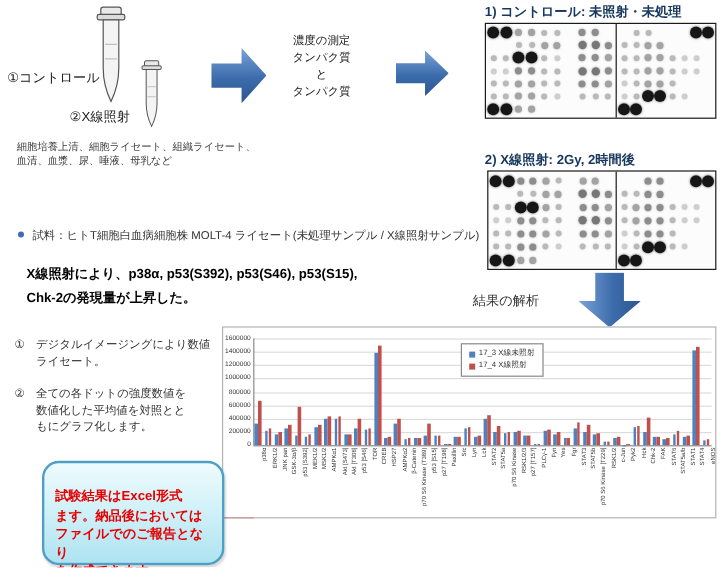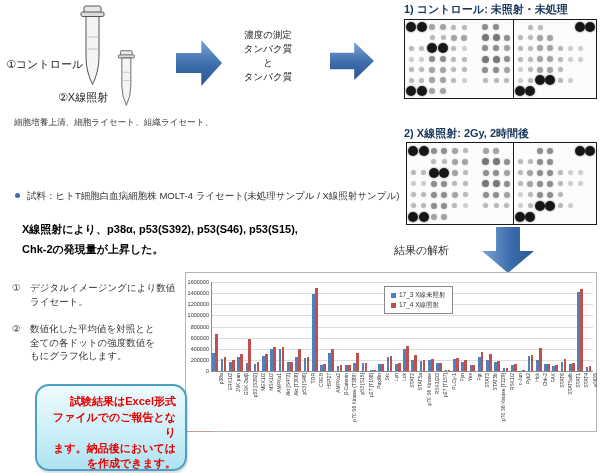--- a/index.html
+++ b/index.html
@@ -33,21 +33,21 @@
   .bargroup{position:relative;flex:0 0 8.3px;display:flex;align-items:flex-end;justify-content:center;height:100%;}
   .bar{width:2.7px;margin:0 0.15px;}
   .xlab{position:absolute;top:91px;right:calc(50% - 3.2px);width:55px;text-align:right;
     transform:rotate(-90deg);transform-origin:top right;font-size:5px;color:#333;white-space:nowrap;}
   .gridline{position:absolute;left:25px;width:382px;height:1px;background:#dcdcdc;}
   .ylab{position:absolute;width:23px;text-align:right;font-size:5.5px;color:#333;}
   .legend{position:absolute;left:198px;top:13px;background:#fff;border:1px solid #888;padding:3px 6px;}
   .legend-item{display:flex;align-items:center;font-size:6.5px;color:#333;line-height:10px;white-space:nowrap;}
   .legend-chip{width:5px;height:5px;margin-right:3px;flex:0 0 auto;}
   .callout{border:2px solid #4e9fc4;border-radius:14px;background:linear-gradient(180deg,#eefbfe 0%,#c9eef7 60%,#aee3f1 100%);
-    padding:8px 9px;box-sizing:border-box;box-shadow:1px 2px 2px rgba(0,0,0,0.15);text-align:right;}
+    padding:21px 9px;box-sizing:border-box;box-shadow:1px 2px 2px rgba(0,0,0,0.15);}
   .callout-text{font-size:11px;font-weight:bold;color:#e60000;line-height:15.5px;}
   .connector{height:1px;background:#c99;}
 </style>
 </head>
 <body>
 
 <div class="stage">
 
   <svg class="abs" style="left:74px;top:5px;" width="36" height="92" viewBox="0 0 32 92">
     <rect x="8" y="1" width="17" height="7" rx="2" fill="#e9e9e9" stroke="#555" stroke-width="1"></rect>
@@ -60,20 +60,21 @@
   <svg class="abs" style="left:112px;top:50px;" width="28" height="64" viewBox="0 0 32 92">
     <rect x="8" y="1" width="17" height="7" rx="2" fill="#e9e9e9" stroke="#555" stroke-width="1.2"></rect>
     <rect x="5" y="7" width="23" height="4.5" rx="1.5" fill="#dcdcdc" stroke="#555" stroke-width="1.2"></rect>
     <path d="M10,11.5 h13 v40 q0,15 -6.5,28 q-6.5,-13 -6.5,-28 Z" fill="#f4f4f4" stroke="#555" stroke-width="1.2"></path>
     <path d="M11.5,32 h10 M11.5,44 h10" stroke="#c0c0c0" stroke-width="1.2" fill="none"></path>
   </svg>
   <div class="abs tube-label" style="left:58px;top:90px;">②X線照射</div>
 
   <div class="abs samples" style="left:14px;top:116px;width:210px;">
     <div>細胞培養上清、細胞ライセート、組織ライセート、</div>
+    <div>血清、血漿、尿、唾液、母乳など</div>
   </div>
 
   <div class="abs arrow-right" style="left:176px;top:40px;width:46px;height:46px;"></div>
 
   <div class="abs process" style="left:226px;top:28px;width:84px;">
     <div>濃度の測定</div>
     <div>タンパク質</div>
     <div>と</div>
     <div>タンパク質</div>
   </div>
@@ -1193,31 +1194,31 @@
     <div class="note">
       <span class="note-num">①</span>
       <span>
         <span style="display:block">デジタルイメージングにより数値</span>
         <span style="display:block">ライセート。</span>
       </span>
     </div>
     <div class="note">
       <span class="note-num">②</span>
       <span>
+        <span style="display:block">全ての各ドットの強度数値を</span>
         <span style="display:block">数値化した平均値を対照とと</span>
-        <span style="display:block">全ての各ドットの強度数値を</span>
         <span style="display:block">もにグラフ化します。</span>
       </span>
     </div>
   </div>
 
   <div class="abs connector" style="left:177px;top:431px;width:35px;"></div>
 
   <div class="abs callout" style="left:35px;top:384px;width:152px;height:87px;">
     <div class="callout-text">
       <div>試験結果はExcel形式</div>
+      <div>ます。納品後においては</div>
       <div>ファイルでのご報告となり</div>
-      <div>ます。納品後においては</div>
       <div>を作成できます。</div>
     </div>
   </div>
 
 </div>
 
 </body></html>

